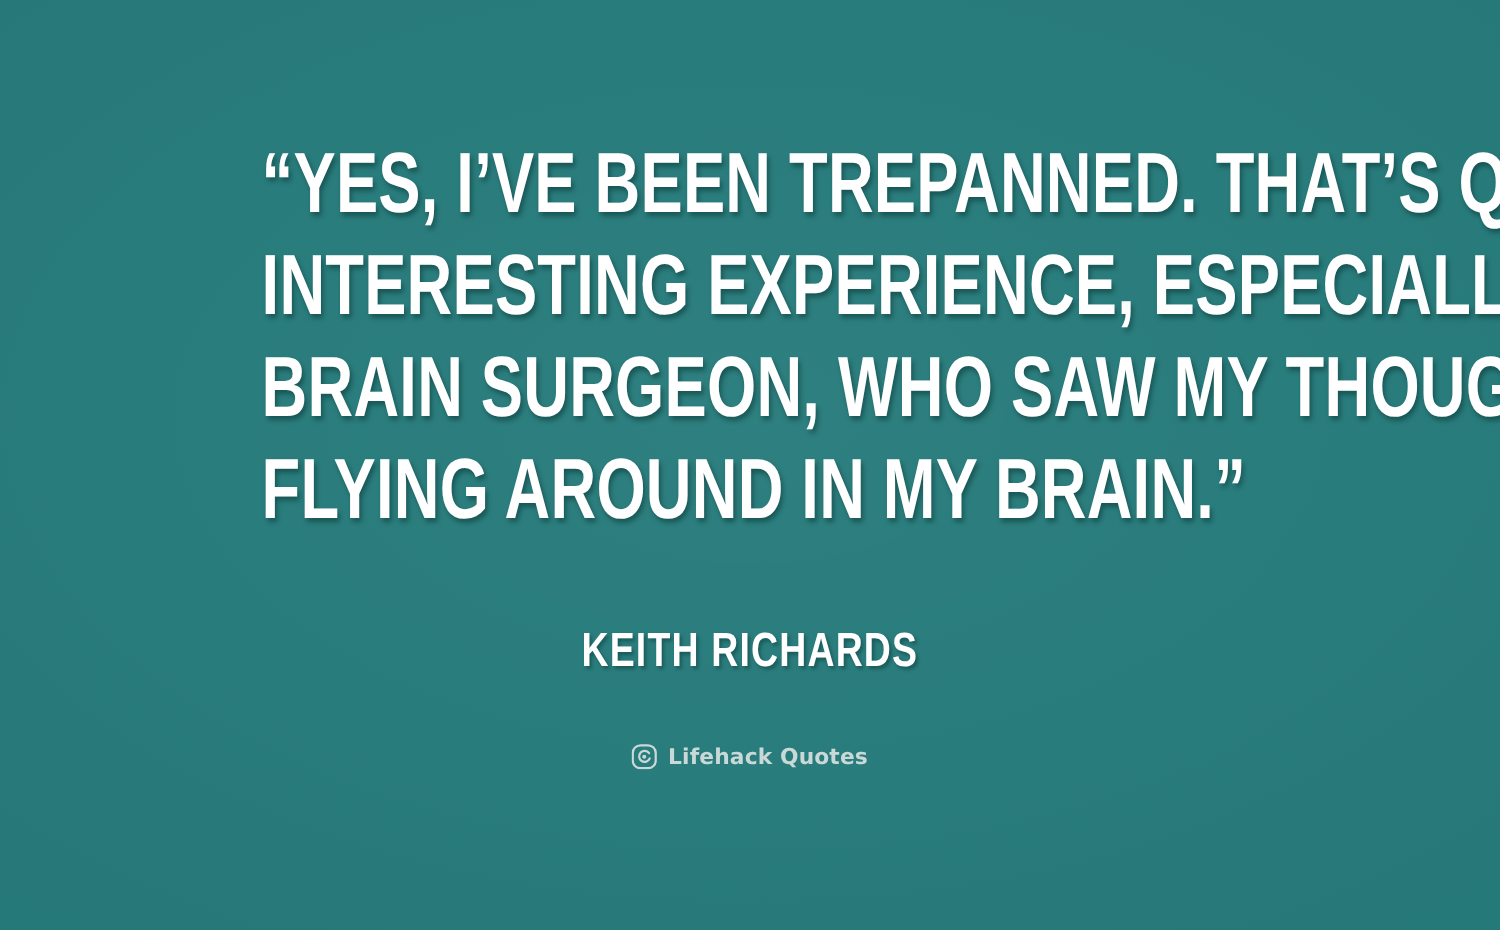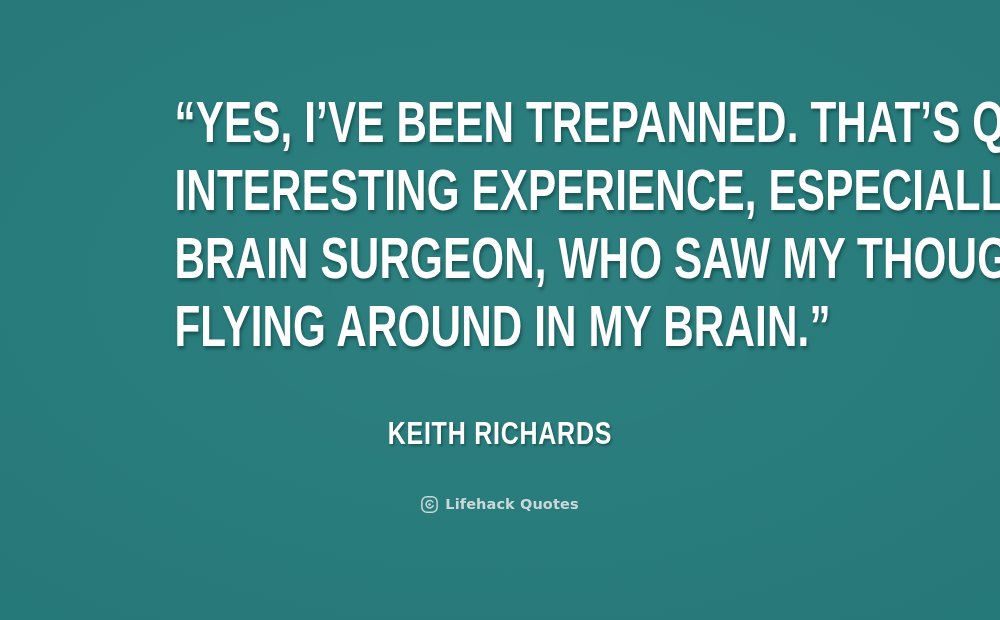--- a/index.html
+++ b/index.html
@@ -66,21 +66,21 @@
     white-space: nowrap;
     transform: scaleX(0.78);
     transform-origin: center center;
     text-shadow: 2px 2px 3px rgba(0, 38, 38, 0.4);
   }
   #footer-brand {
     position: relative;
     z-index: 2;
     margin-top: 44px;
     display: flex;
-    align-items: flex-start;
+    align-items: center;
     gap: 7px;
   }
   #brand-logo-icon {
     display: block;
     width: 17px;
     height: 17px;
     flex: 0 0 auto;
   }
   #brand-name {
     color: #c9d9d7;

